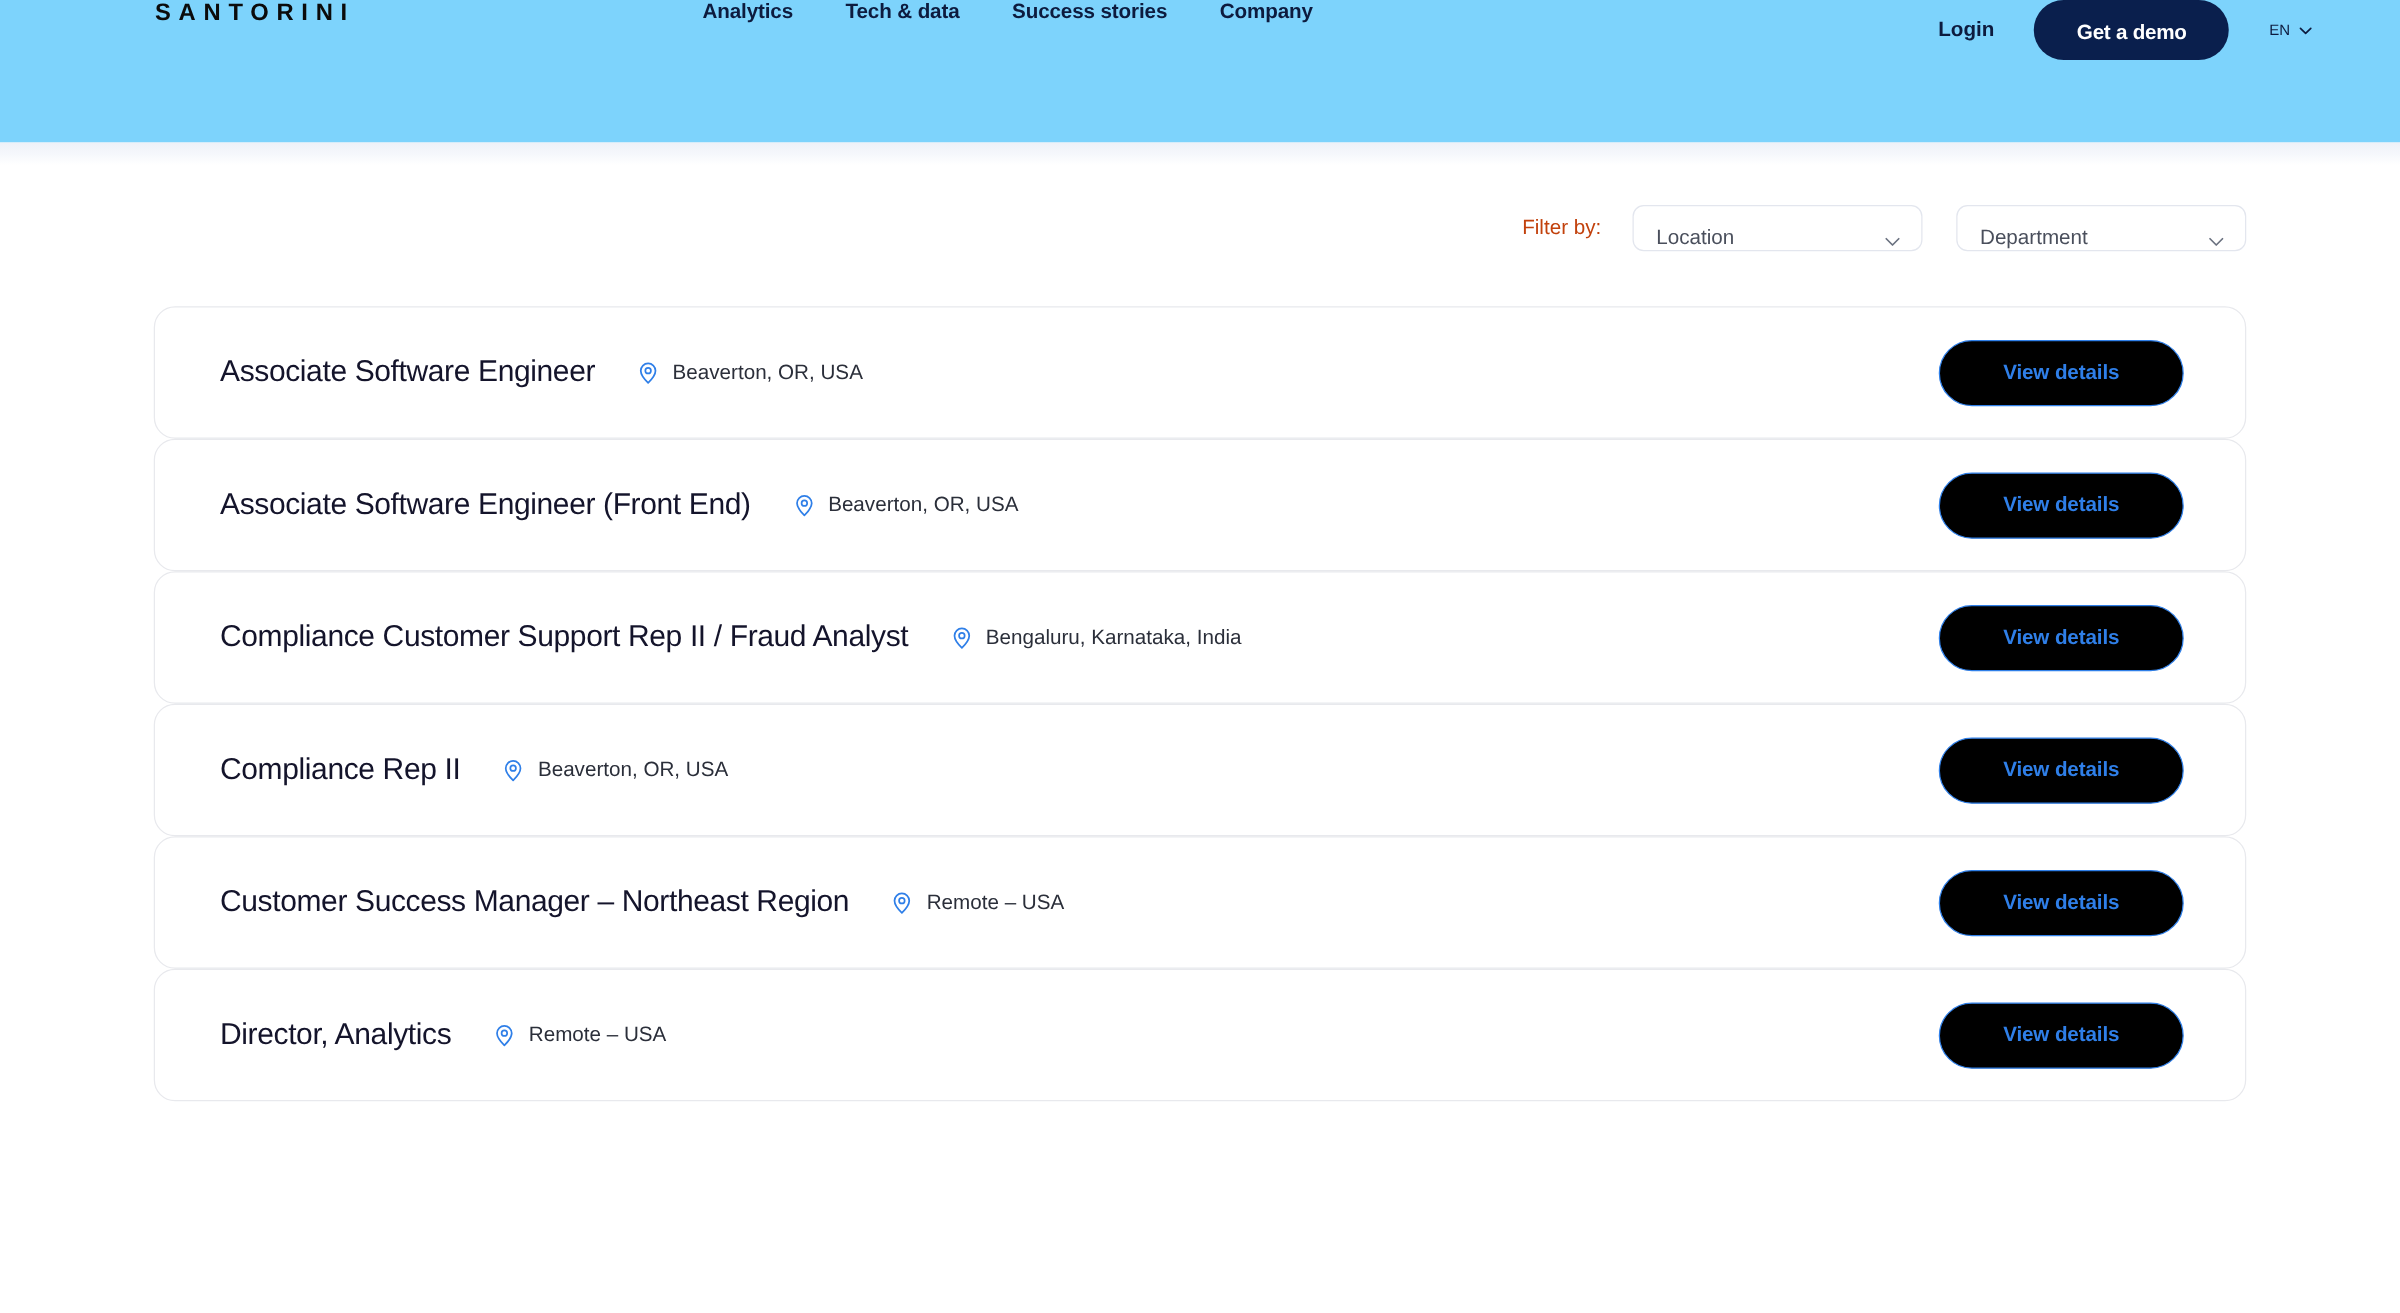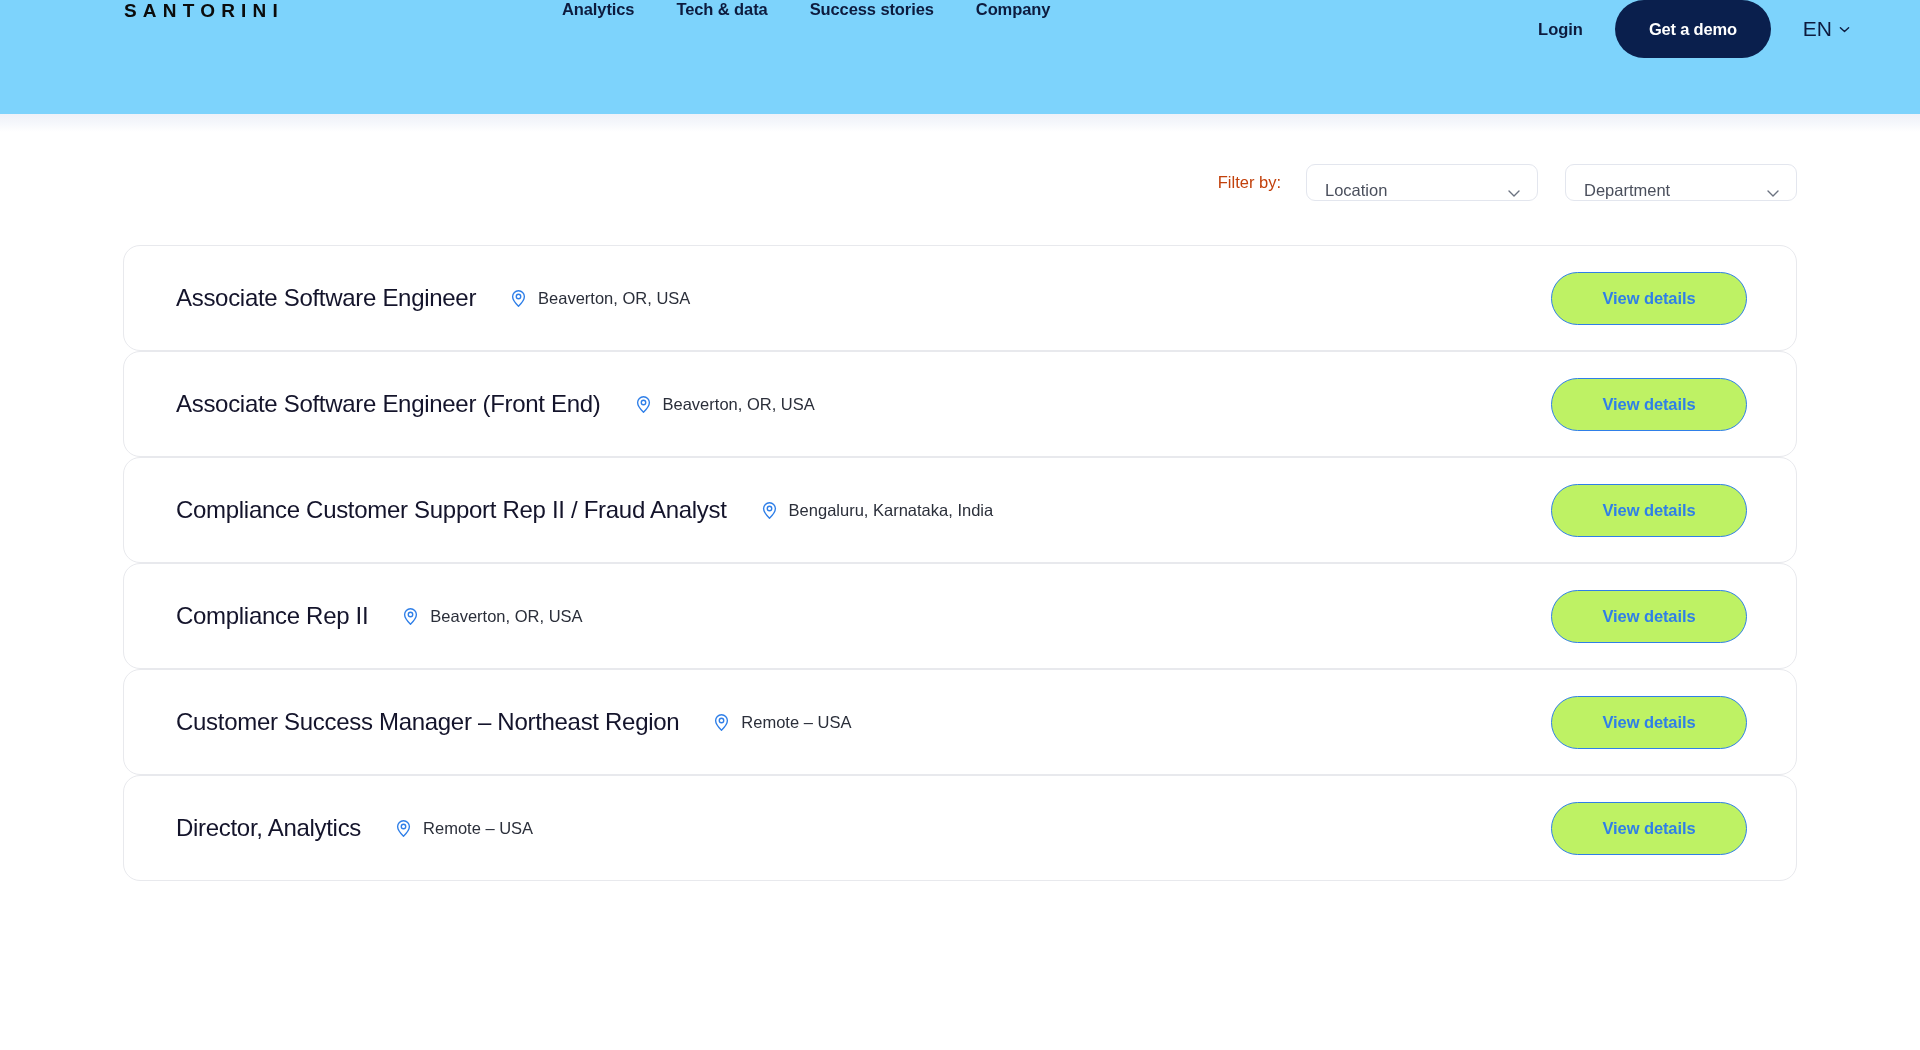--- a/index.html
+++ b/index.html
@@ -71,38 +71,38 @@
   }
 
   .demo-button {
     background: #0a1f4d;
     color: #ffffff;
     font-size: 16.5px;
     font-weight: 700;
     border: none;
     border-radius: 999px;
     padding: 0 34px;
-    height: 58px;
+    height: 48px;
     line-height: 52px;
     white-space: nowrap;
     cursor: pointer;
     font-family: "Liberation Sans", sans-serif;
     letter-spacing: -0.2px;
   }
 
   .lang-switcher {
     display: flex;
     align-items: center;
     gap: 7px;
     margin-left: 32px;
     cursor: pointer;
   }
 
   .lang-label {
-    font-size: 21px;
+    font-size: 12px;
     font-weight: 500;
     color: #0d1b3e;
   }
 
   .chev {
     display: inline-block;
     width: 11px;
     height: 11px;
   }
   .chev svg { display: block; }
@@ -199,21 +199,21 @@
   .job-location-text {
     font-size: 16.5px;
     color: #2b2f3a;
     font-weight: 400;
   }
 
   .view-details-button {
     margin-left: auto;
     border: 1.6px solid #2f7fe8;
     color: #2f7fe8;
-    background: #bef264;
+    background: #000000;
     border-radius: 999px;
     font-size: 16.5px;
     font-weight: 700;
     width: 196px;
     height: 53px;
     cursor: pointer;
     font-family: "Liberation Sans", sans-serif;
     letter-spacing: -0.1px;
   }
 </style>

